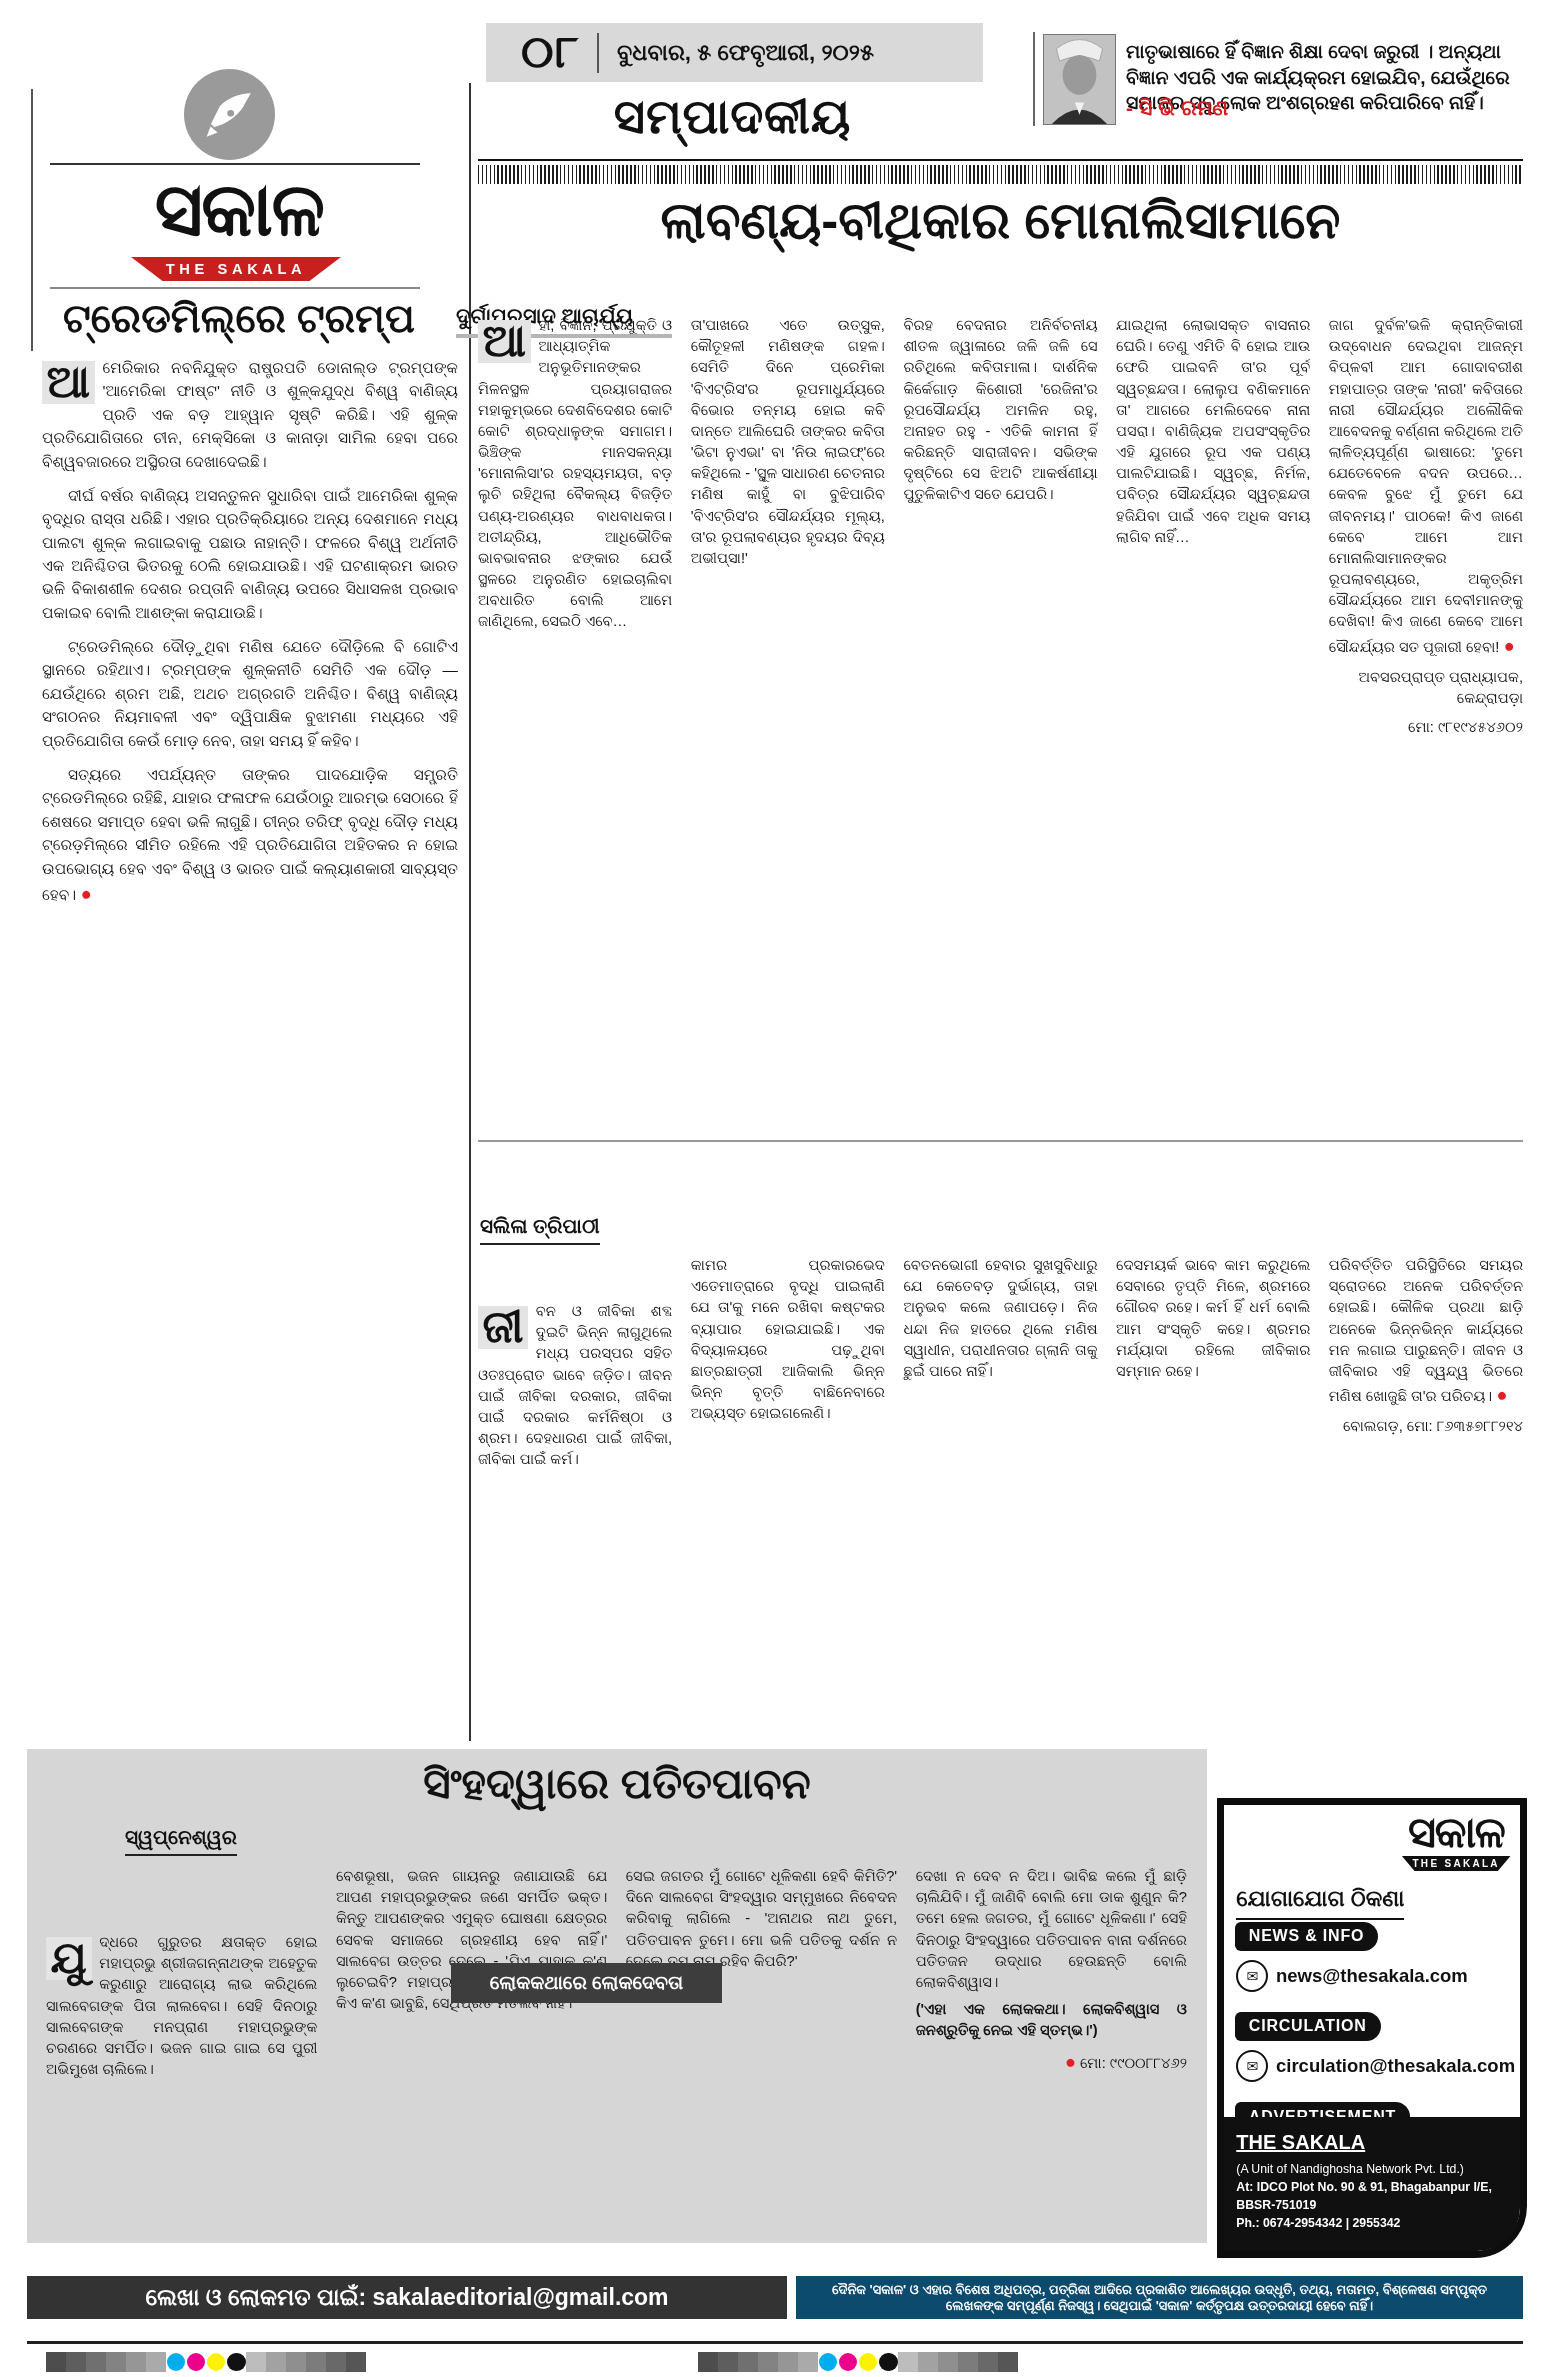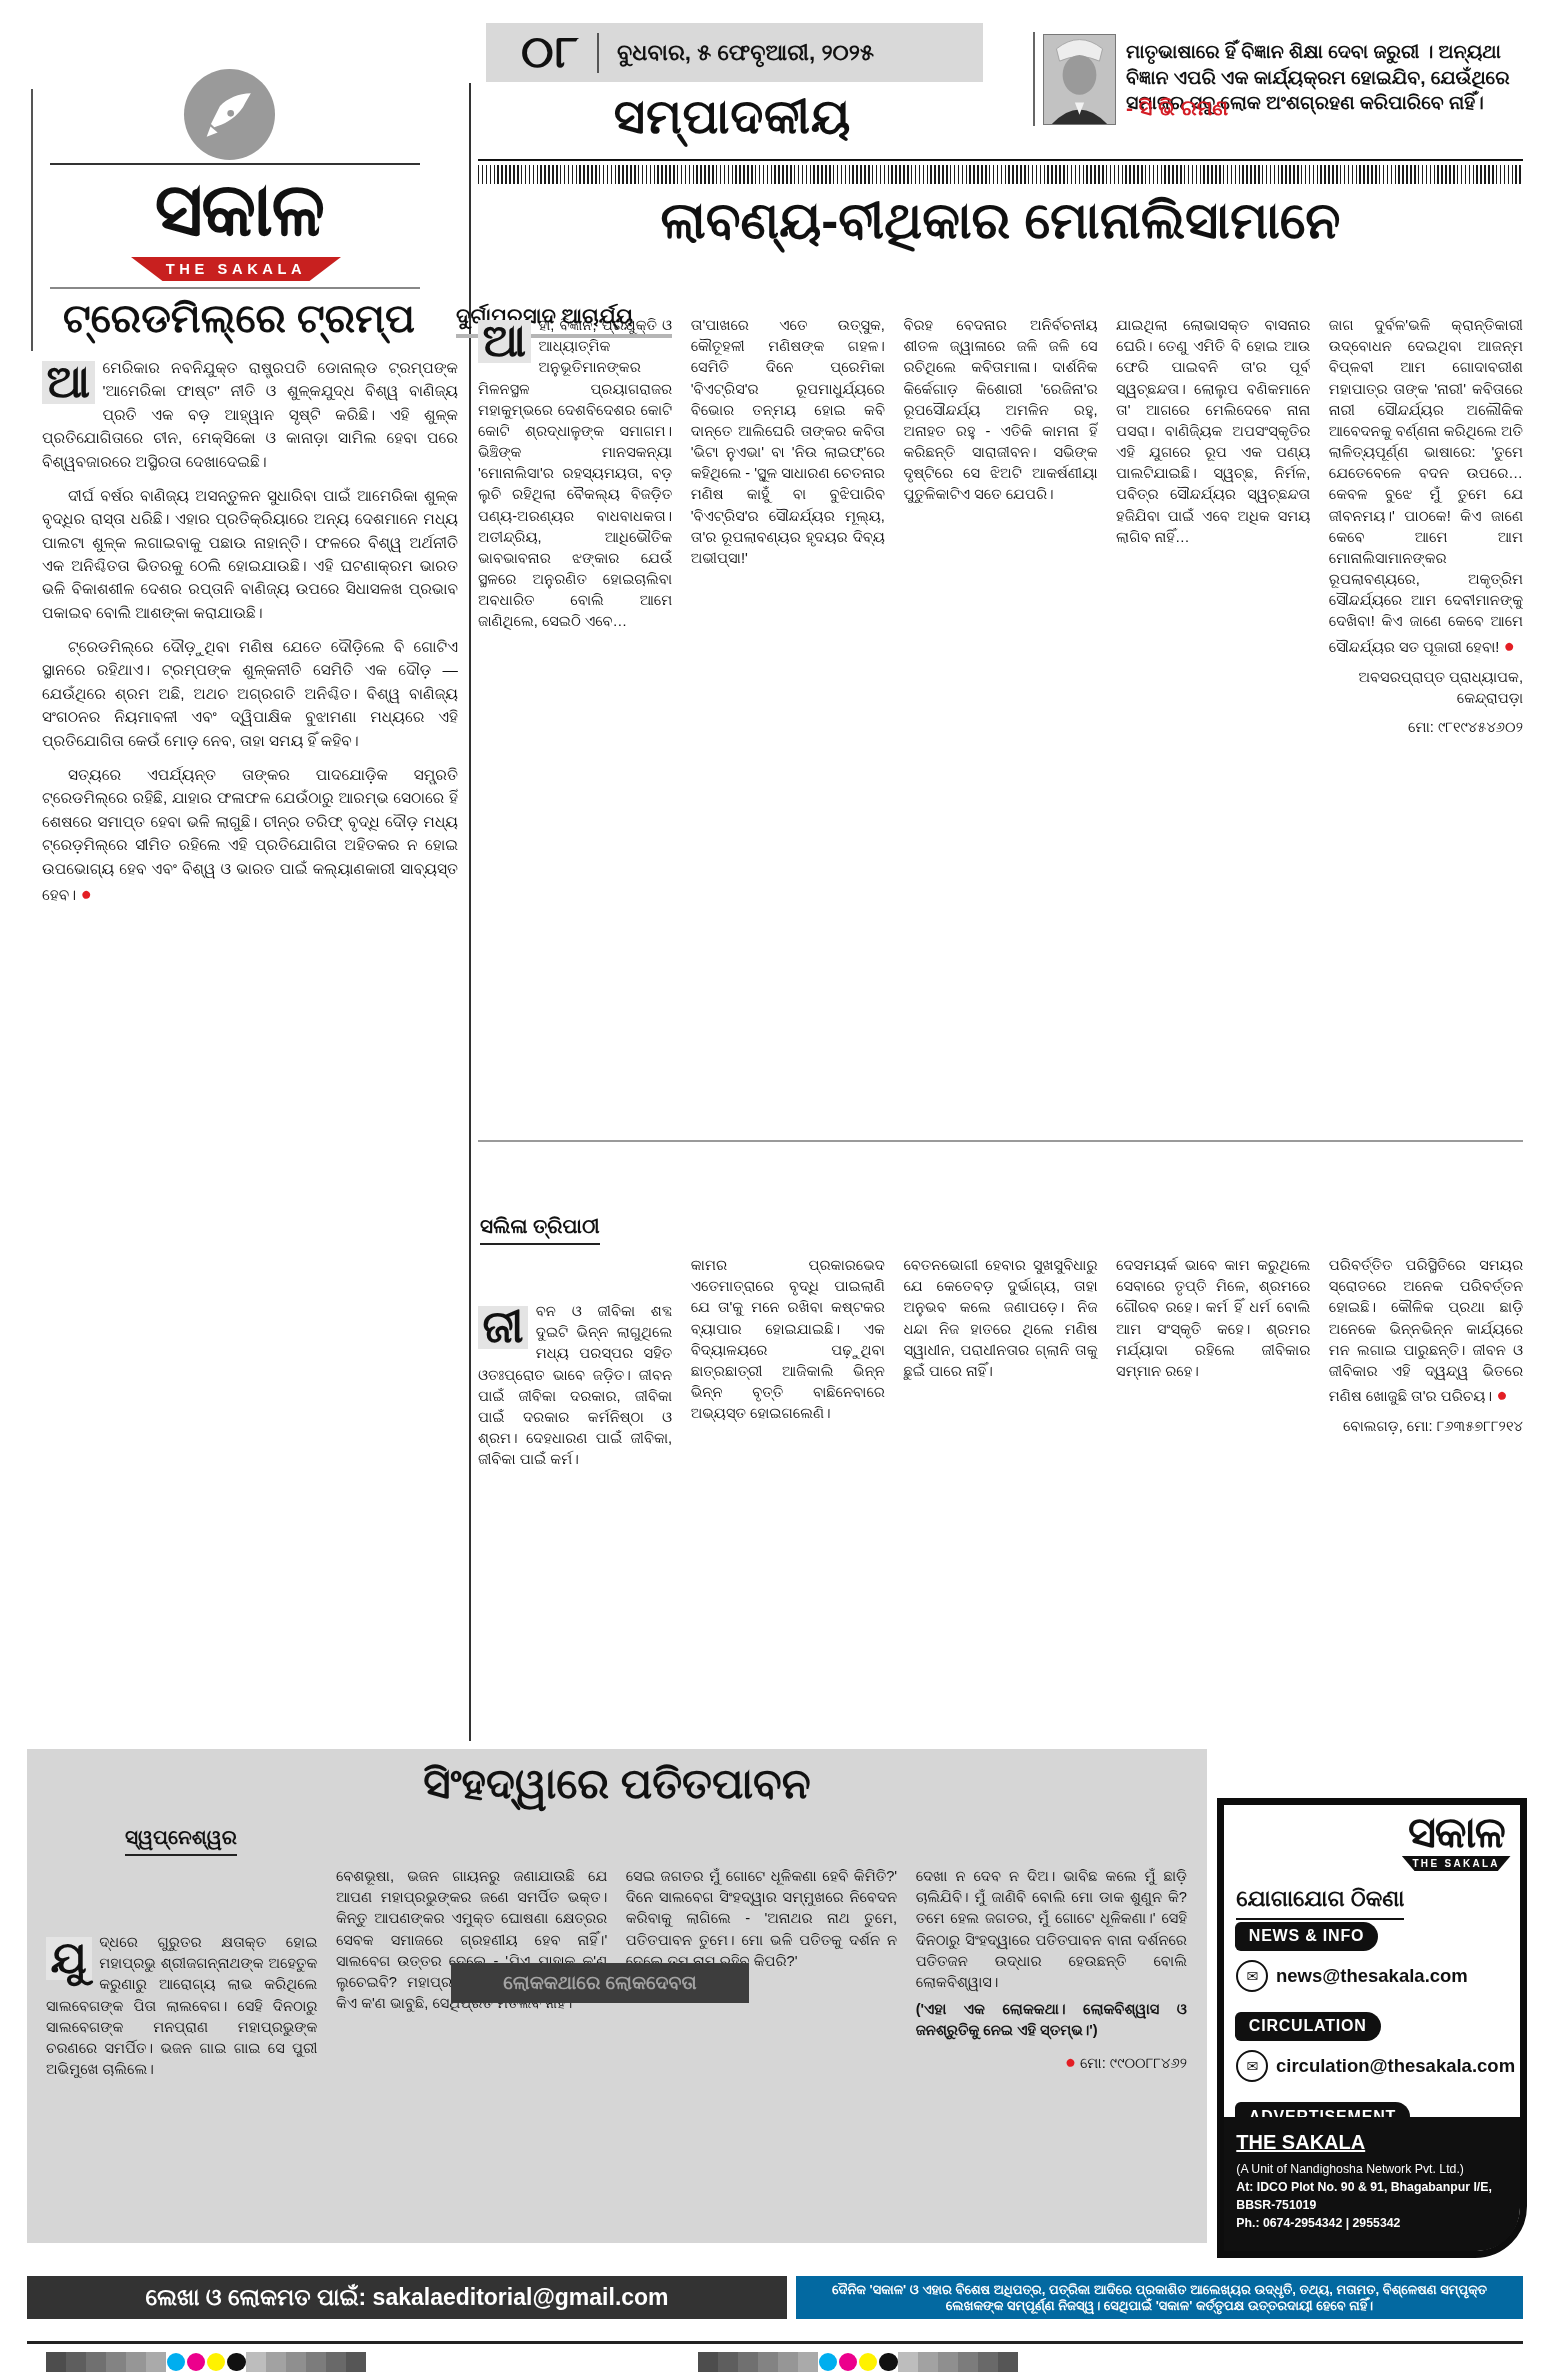--- a/index.html
+++ b/index.html
@@ -58,41 +58,41 @@
   .byline2{left:480px;top:1215px;}
   .bline{border-bottom:2.3px solid #222;padding-bottom:4.6px;font-size:20px;font-weight:800;display:inline-block;}
   .jcols{left:478px;top:1255px;width:1045px;height:472px;}
 
   
   .graybox{left:27px;top:1749px;width:1180px;height:494px;background:#d6d6d6;}
   .shead{left:27px;top:1760px;width:1180px;font-size:42px;font-weight:900;}
   .byline3{left:54px;top:1826px;width:254px;text-align:center;}
   .scols{left:46px;top:1866px;width:1141px;height:361px;}
   .scol1pad{padding-top:66px;}
-  .darkbox{left:451px;top:1963px;width:298px;height:40px;background:#3d3d3d;color:#a3a3a3;display:flex;align-items:center;justify-content:center;font-size:19px;font-weight:800;}
+  .darkbox{left:451px;top:1963px;width:271px;height:40px;background:#3d3d3d;color:#ffffff;display:flex;align-items:center;justify-content:center;font-size:19px;font-weight:800;}
   .note{font-weight:800;margin-top:6.2px;}
 
   
   .cbox{left:1217px;top:1798px;width:310px;height:460px;border:7px solid #0d0d0d;border-radius:0 0 52px 0;background:#fff;box-sizing:border-box;}
   .clogo{position:absolute;right:9.3px;top:6.2px;text-align:center;}
   .clogotext{font-size:43px;font-weight:900;letter-spacing:-1.5px;line-height:1;}
   .clogoribbon{margin-top:1.5px;background:#101010;clip-path:polygon(0 0,100% 0,88% 100%,12% 100%);color:#fff;font-size:10px;font-weight:800;letter-spacing:2.3px;padding:2.3px 10.8px;}
   .ctitle{position:absolute;left:12.3px;top:81px;font-size:22.4px;font-weight:800;border-bottom:2.3px solid #111;padding-bottom:6.2px;}
   .crows{position:absolute;left:10.8px;top:117px;width:275px;}
   .pill{display:inline-block;background:#101010;color:#fff;font-size:16px;font-weight:800;padding:5.4px 14px;border-radius:6.2px 15.4px 15.4px 6.2px;letter-spacing:0.8px;}
   .crow{display:flex;align-items:center;gap:7.7px;margin:9.3px 0 20px 1.5px;}
   .mailicon{width:28px;height:28px;border-radius:50%;border:2.3px solid #111;display:flex;align-items:center;justify-content:center;font-size:14px;flex:none;}
   .mail{font-size:18.5px;font-weight:700;}
   .cpanel{position:absolute;left:0;right:0;bottom:0;background:#101010;color:#fff;border-radius:0 0 43px 0;padding:10.8px 12.3px 18.5px 12.3px;}
   .cpanel .org{font-size:20px;font-weight:800;text-decoration:underline;margin-bottom:4.6px;}
   .cpanel div{font-size:12.3px;line-height:1.45;}
 
   
   .fbarL{left:27px;top:2276px;width:760px;height:43px;background:#333;color:#fff;display:flex;align-items:center;justify-content:center;font-size:23px;font-weight:700;}
-  .fbarR{left:796px;top:2276px;width:727px;height:43px;background:#0369a1;color:#fff;display:flex;align-items:center;justify-content:center;font-size:13px;font-weight:600;padding:0 9.3px;box-sizing:border-box;text-align:center;}
+  .fbarR{left:796px;top:2276px;width:727px;height:43px;background:#0c4a6e;color:#fff;display:flex;align-items:center;justify-content:center;font-size:13px;font-weight:600;padding:0 9.3px;box-sizing:border-box;text-align:center;}
   .botrule{left:27px;top:2341px;width:1496px;height:3.1px;background:#222;}
   .cmyk{top:2352px;height:20px;display:flex;align-items:center;gap:0;}
   .sq{width:20px;height:20px;display:inline-block;}
   .dot{width:18.5px;height:18.5px;border-radius:50%;display:inline-block;margin:0 0.8px;}
 </style>
 </head>
 <body>
 
 <div id="page">
 

